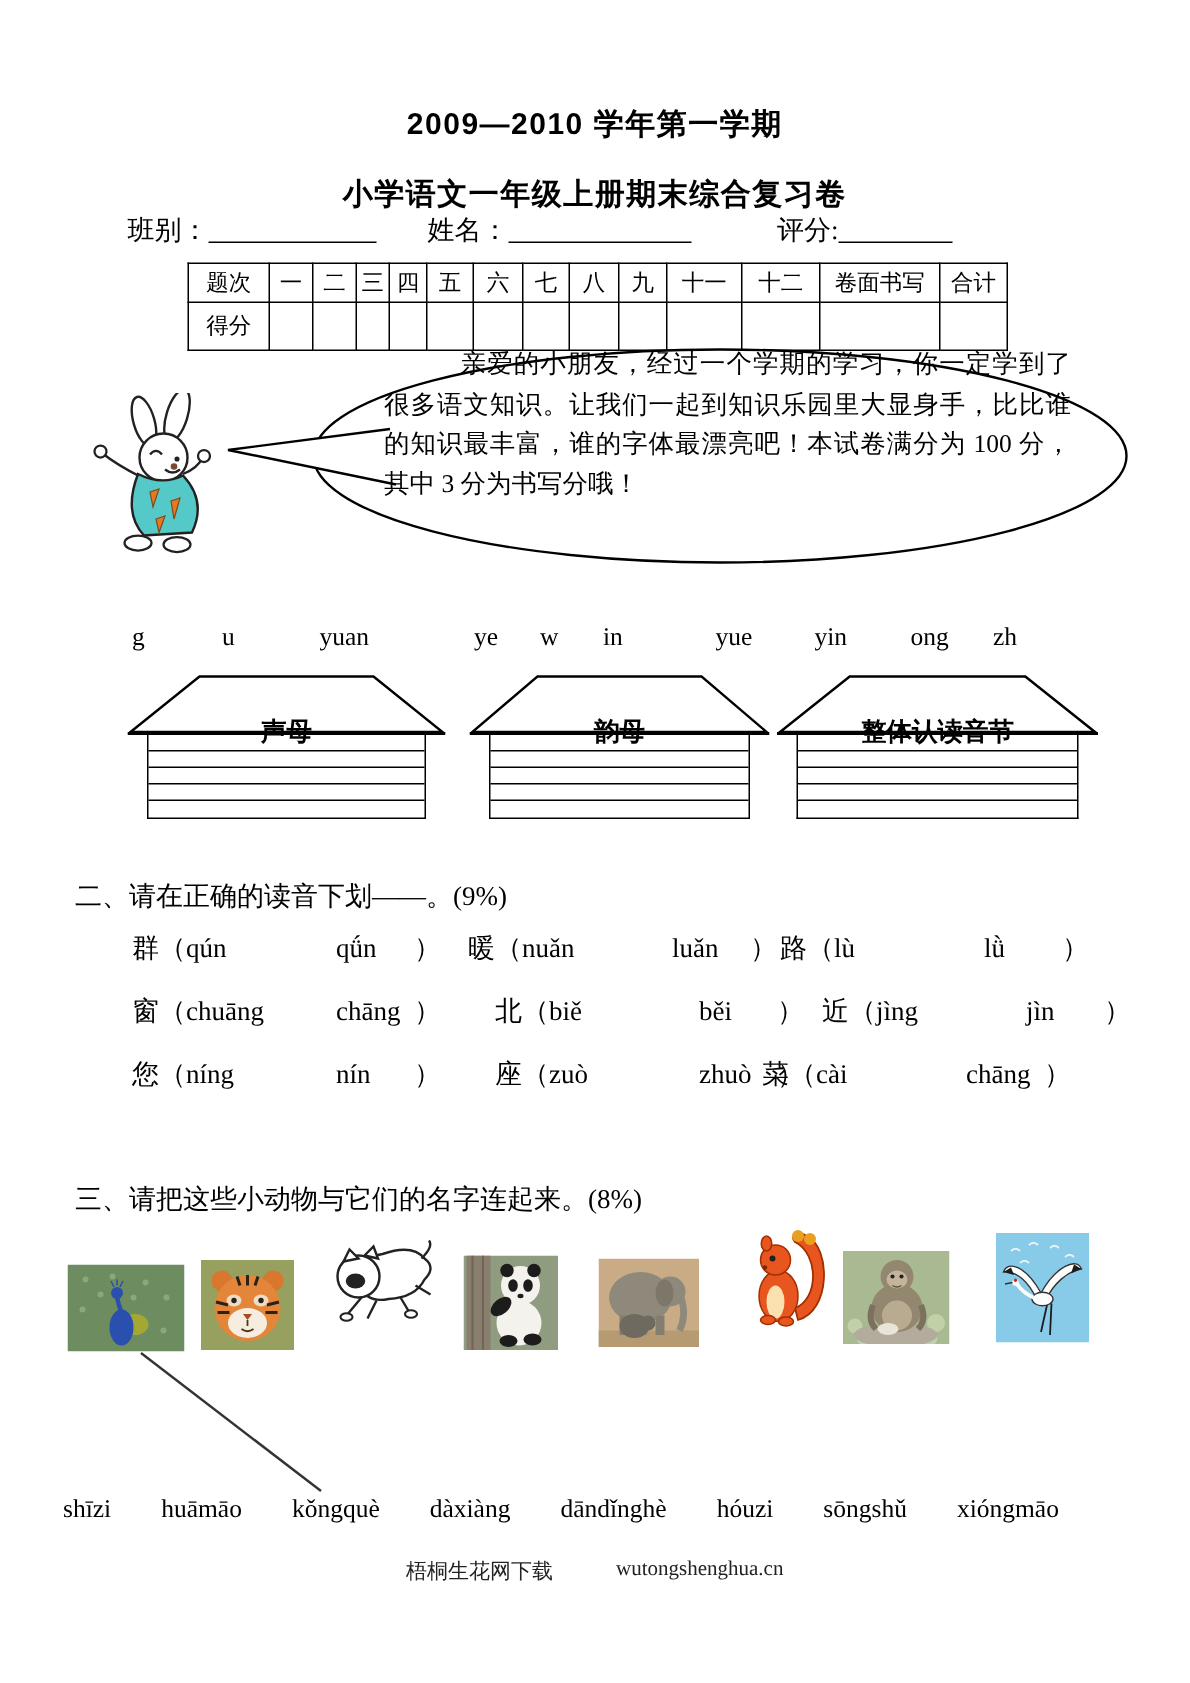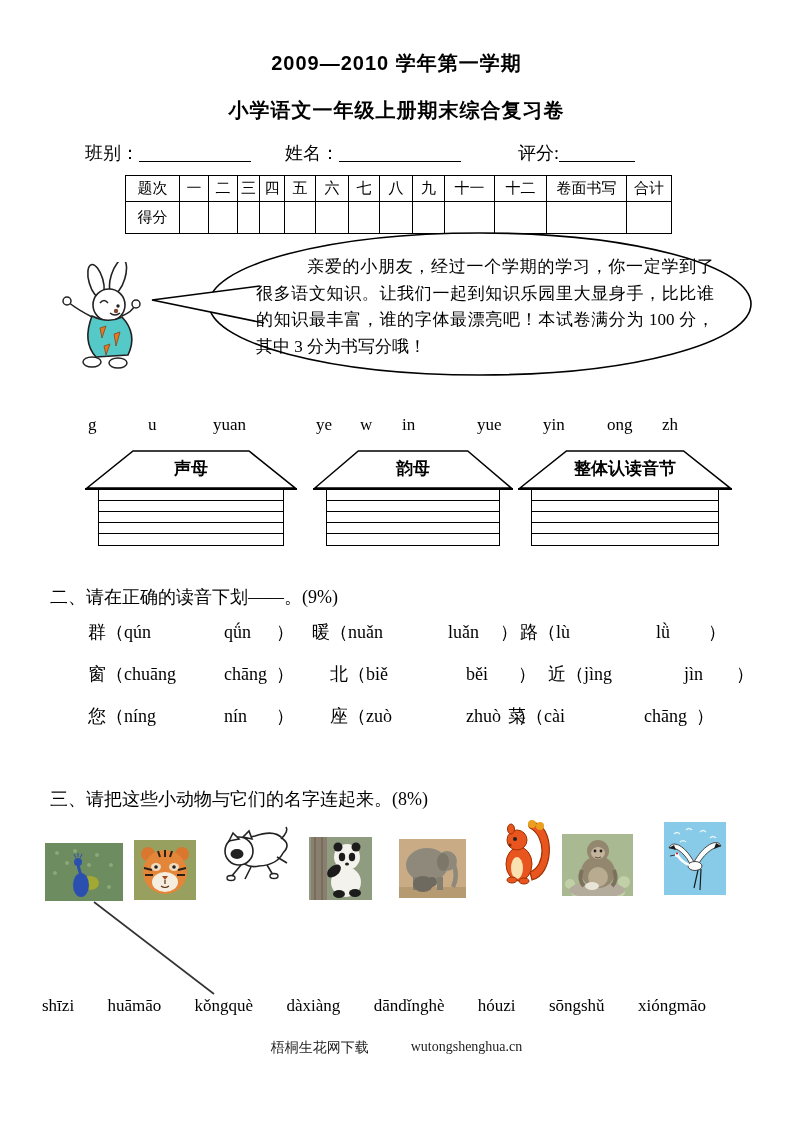--- a/index.html
+++ b/index.html
@@ -1,35 +1,35 @@
 <!DOCTYPE html>
 <html><head>
 <meta charset="utf-8">
 <style>
   html,body{margin:0;padding:0;background:#fff;}
   .page{position:relative;width:793px;height:1122px;background:#ffffff;overflow:hidden;
         font-family:"Liberation Serif","DejaVu Serif",serif;color:#000;}
   .abs{position:absolute;}
-  .hei{font-family:"Liberation Sans","DejaVu Sans",sans-serif;font-weight:bold;}
+  .hei{font-family:"Liberation Sans","DejaVu Sans",sans-serif;font-weight:bold;margin-top:19px;}
   .center{left:0;right:0;text-align:center;}
   .title{top:50px;font-size:20px;letter-spacing:1px;}
   .subtitle{top:97px;font-size:20px;letter-spacing:1px;}
 
   
   .field{top:141px;font-size:18px;white-space:nowrap;}
   .blank{display:inline-block;border-bottom:1px solid #000;height:16px;vertical-align:-3px;}
 
   
   table.score{position:absolute;top:175px;left:125px;border-collapse:collapse;table-layout:fixed;}
   table.score td{border:1px solid #000;font-size:15px;text-align:center;padding:0;overflow:hidden;white-space:nowrap;}
   table.score tr.hd td{height:25px;}
   table.score tr.sc td{height:31px;}
 
   
-  .bubble-text{left:256px;top:254px;width:458px;font-size:17px;line-height:26.5px;text-indent:3em;text-align:justify;}
+  .bubble-text{left:256px;top:230px;width:458px;font-size:17px;line-height:26.5px;text-indent:3em;text-align:justify;}
 
   
   .sec-title{left:50px;font-size:18px;}
 
   
   .py-row{top:415px;left:0;width:793px;height:24px;font-size:17px;}
   .py-row span{position:absolute;top:0;}
   .py-row span:nth-child(1){left:88px;}
   .py-row span:nth-child(2){left:148px;}
   .py-row span:nth-child(3){left:213px;}

